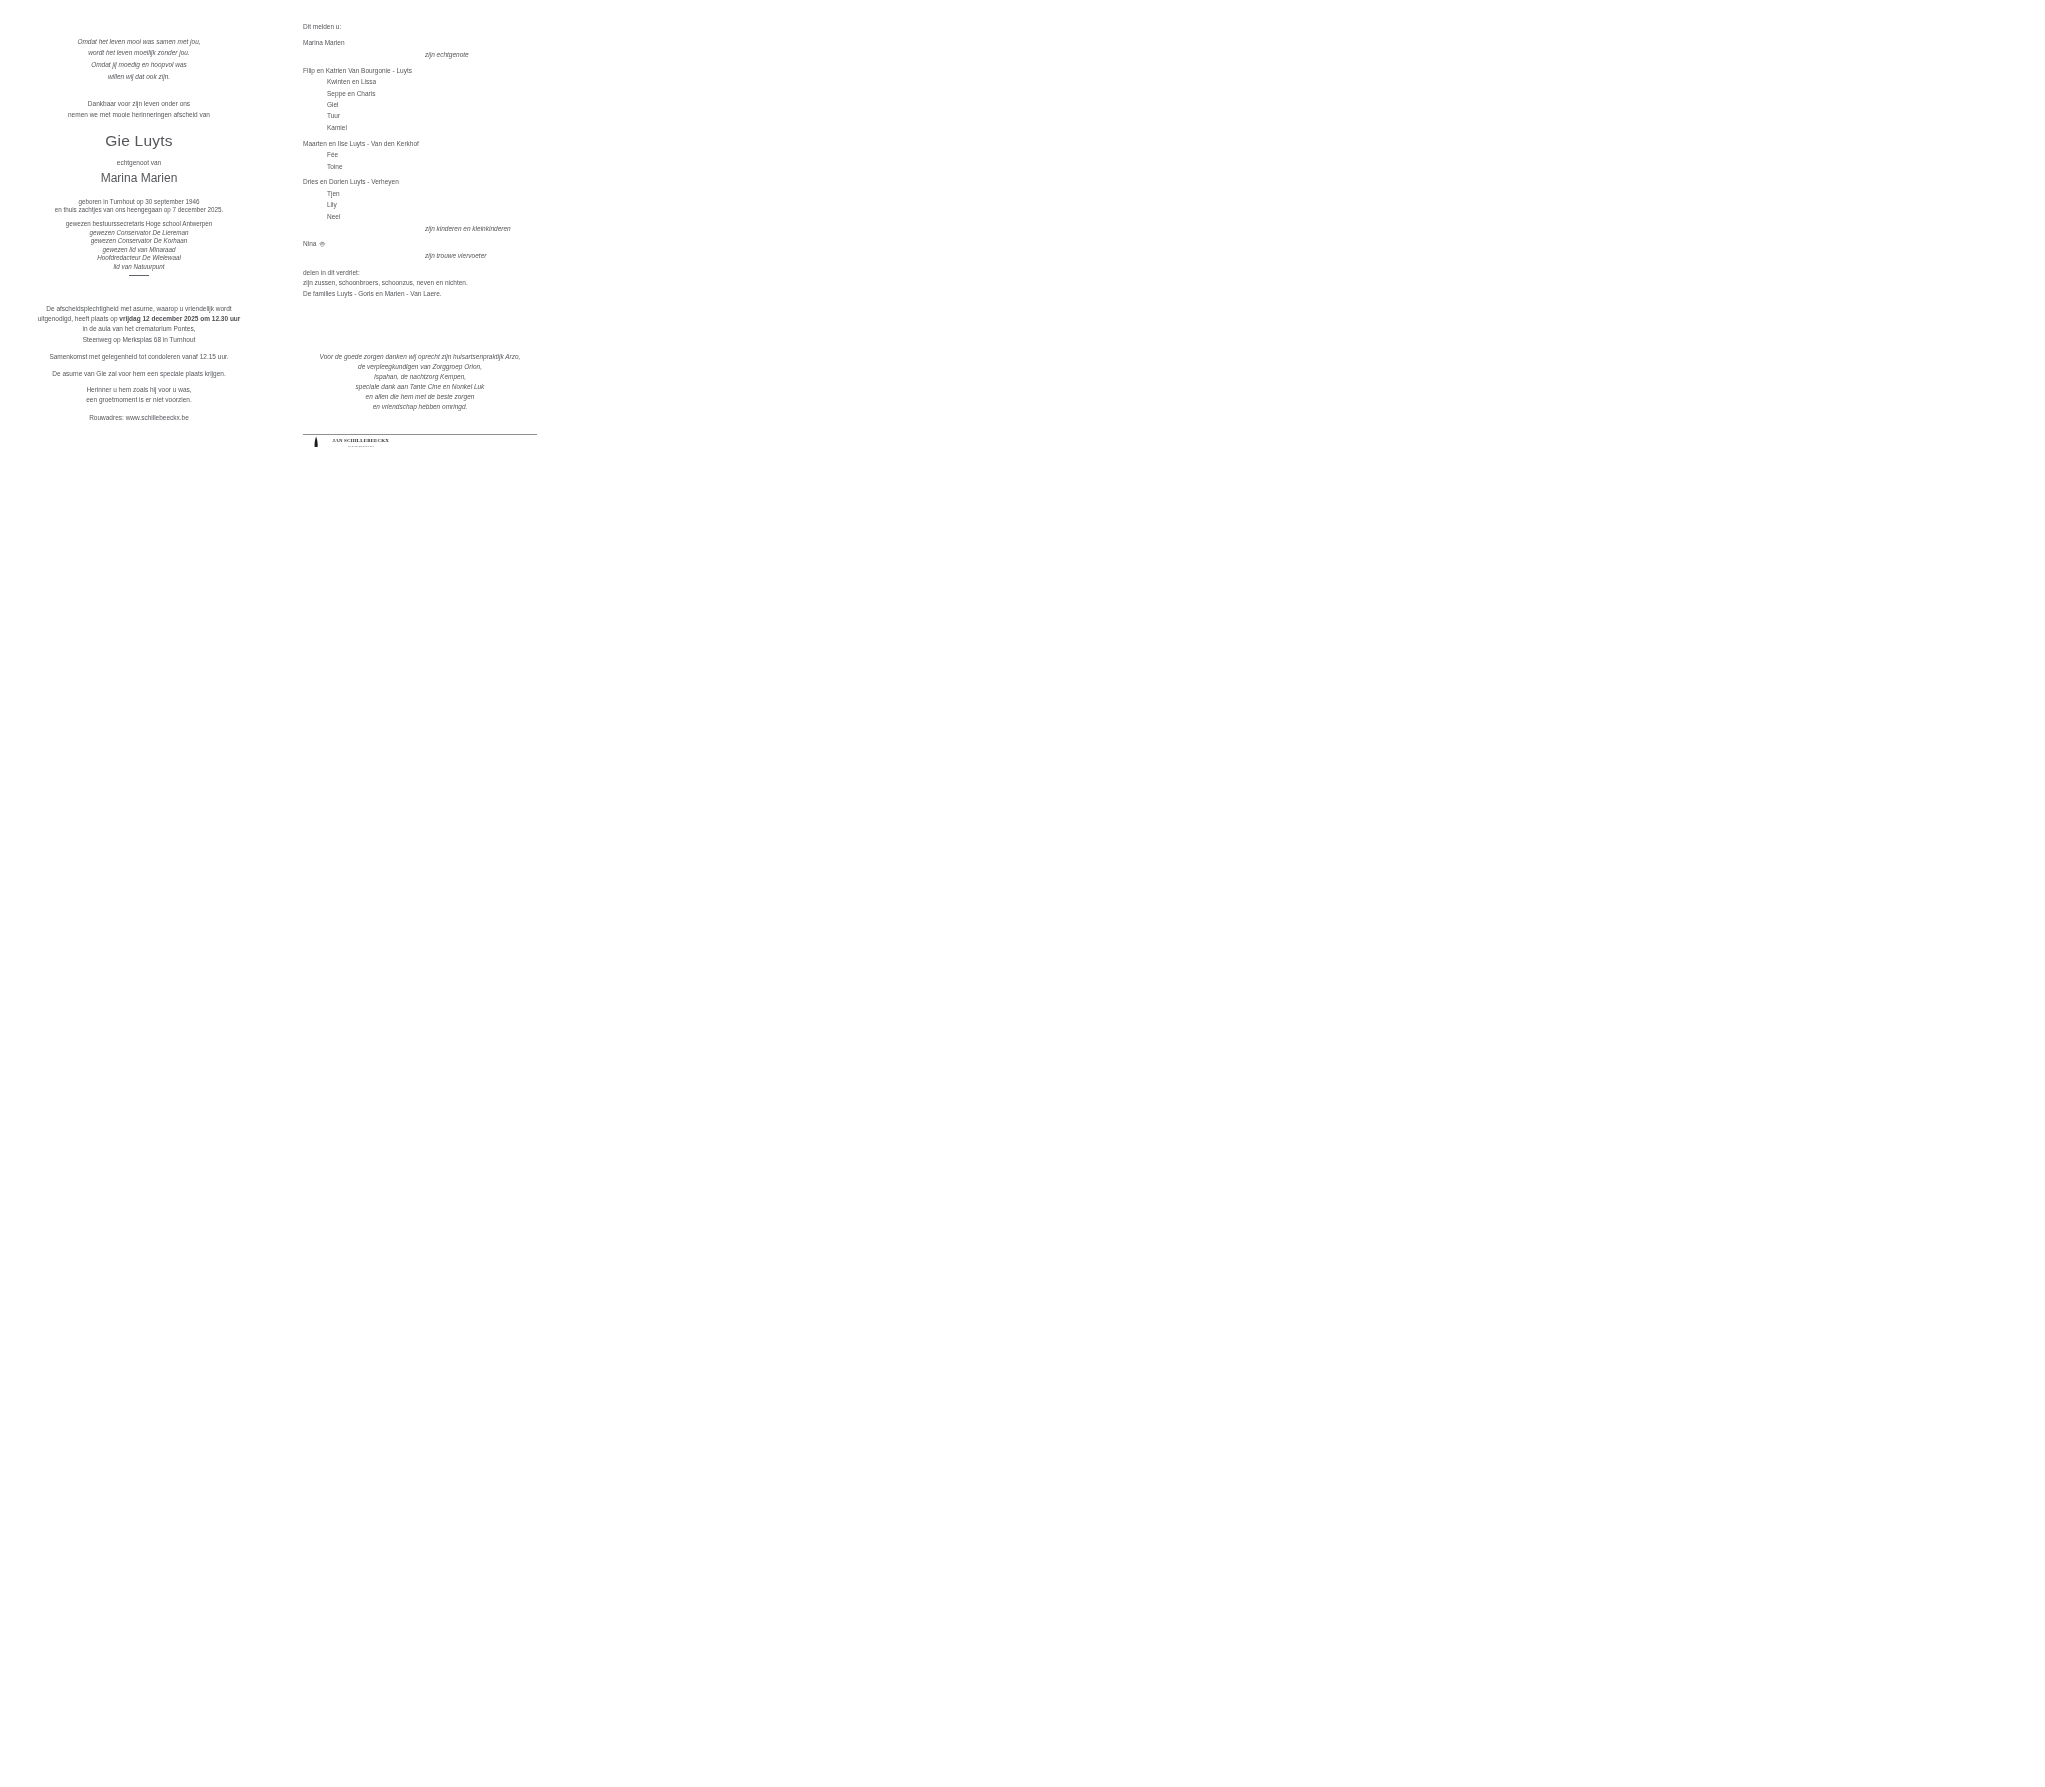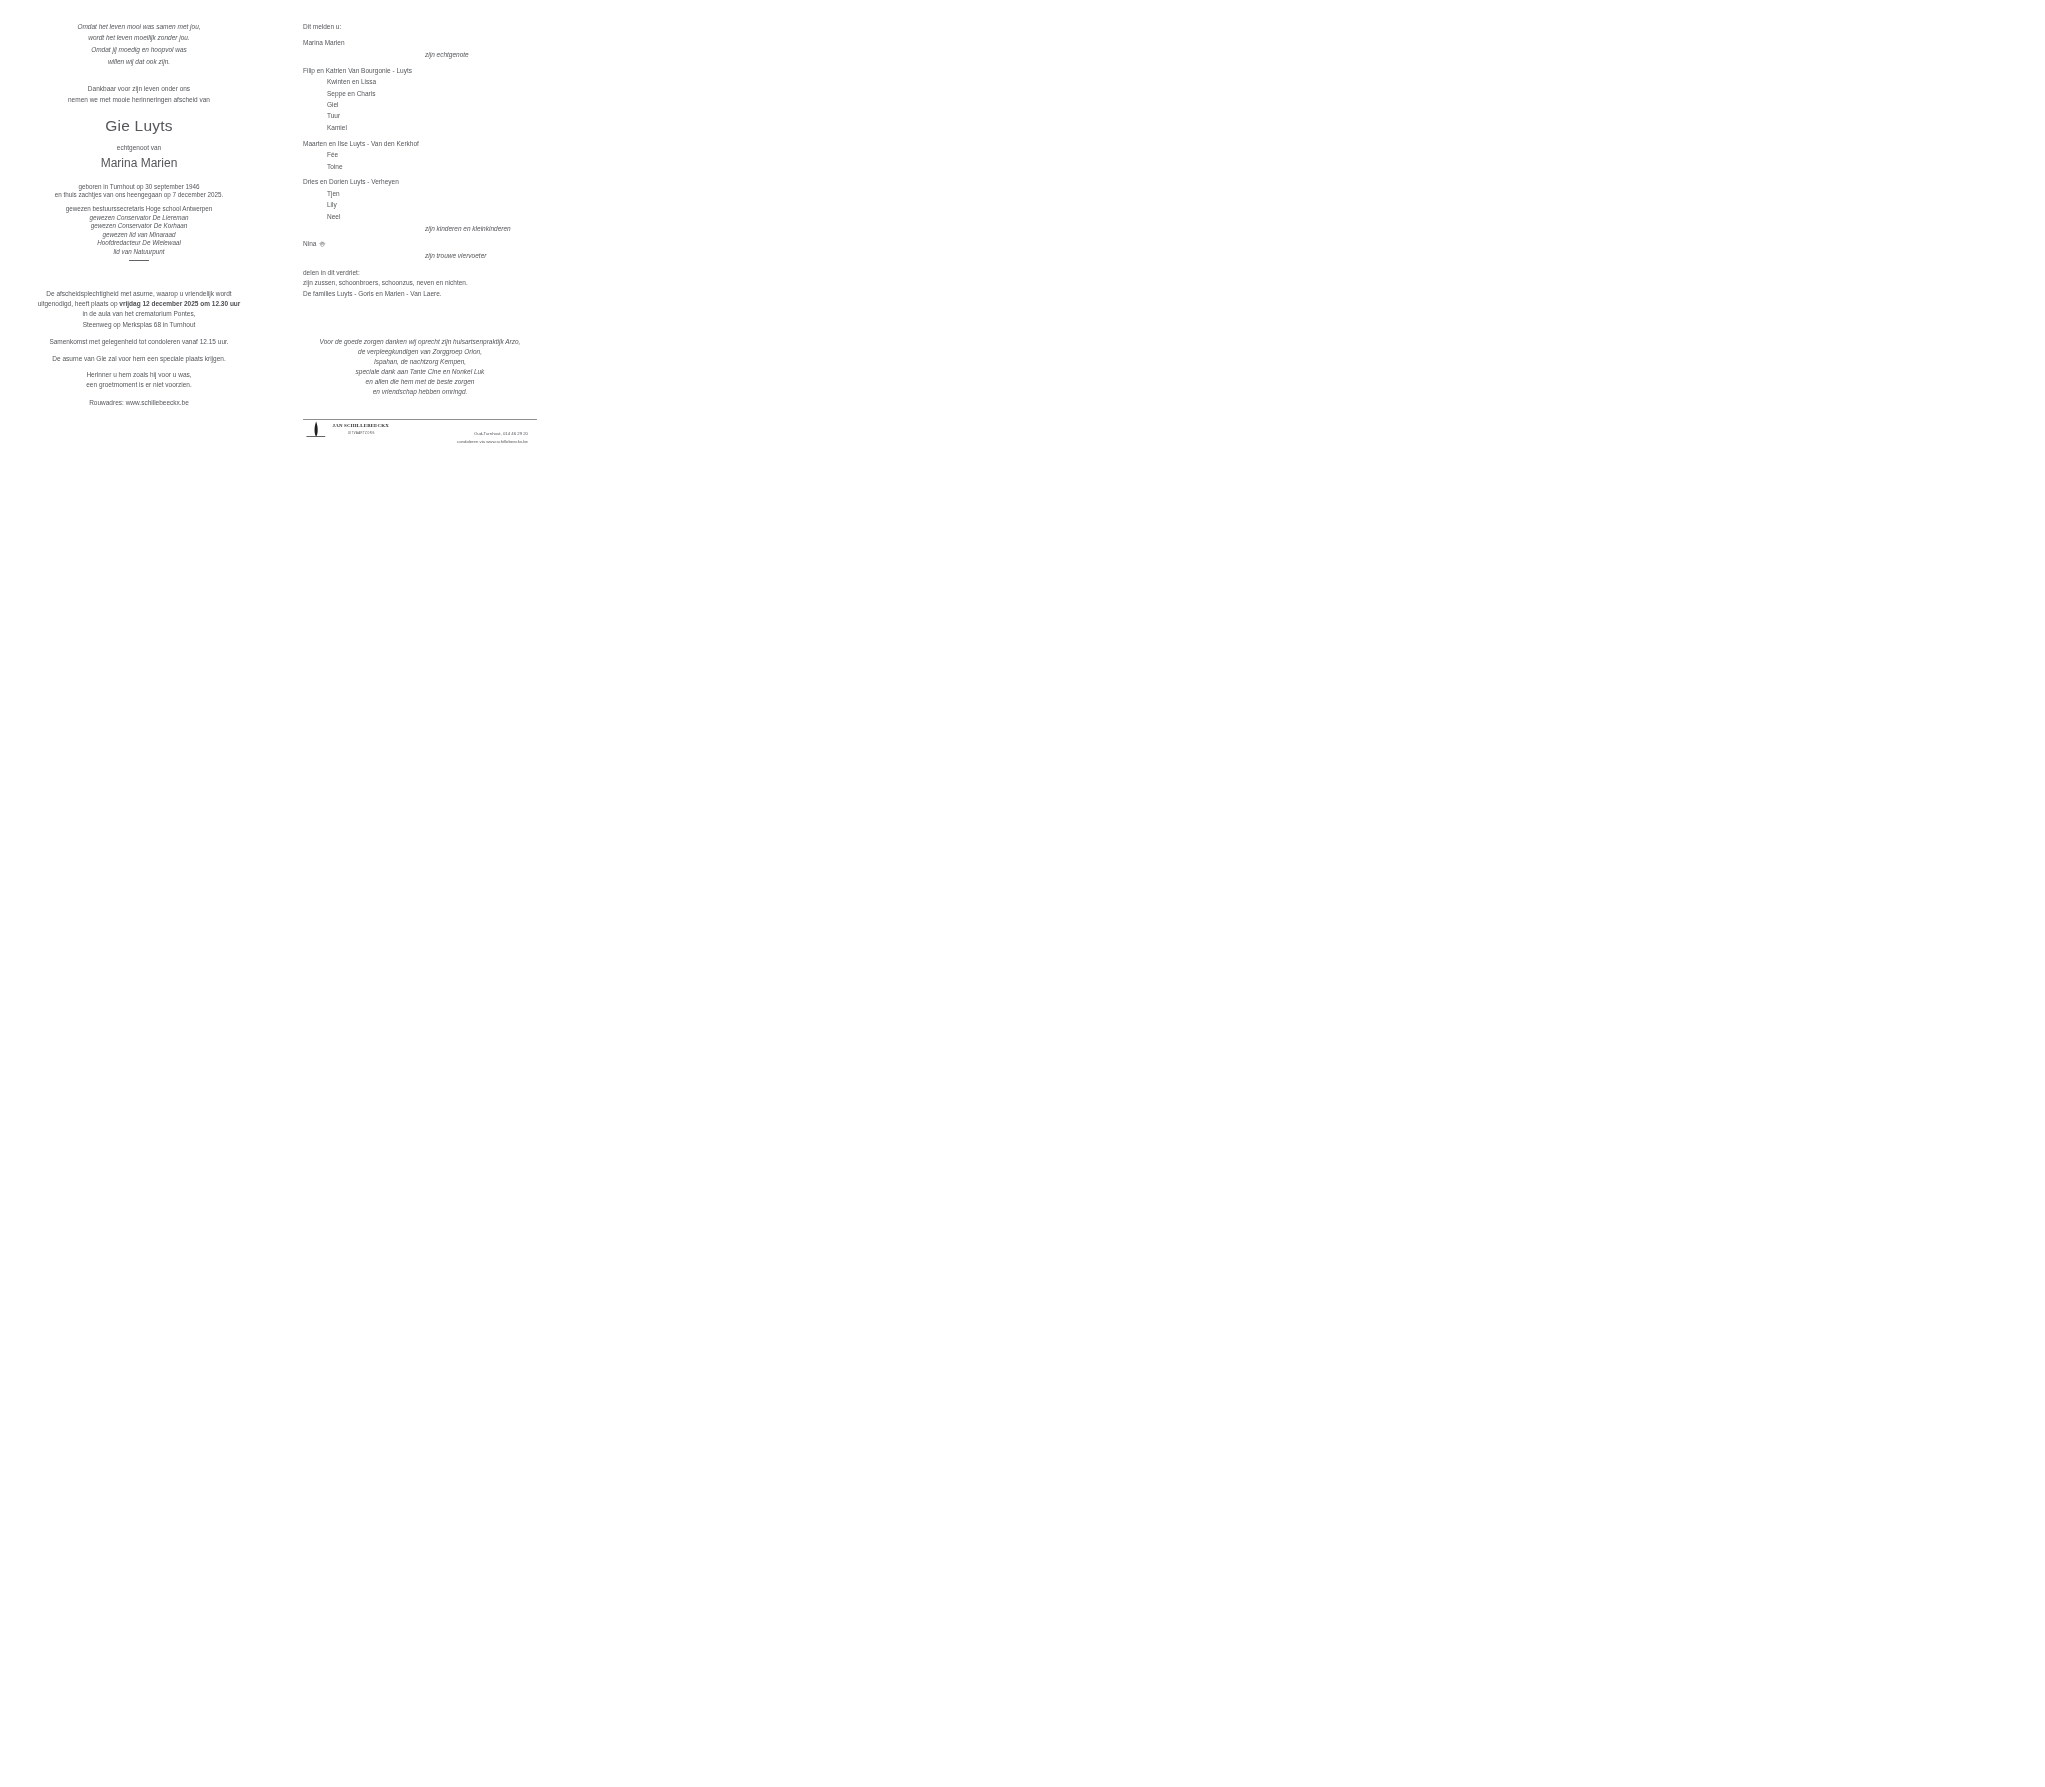--- a/index.html
+++ b/index.html
@@ -5,21 +5,21 @@
   html,body{margin:0;padding:0;background:#ffffff;}
   .page{
     position:relative;
     width:556px;
     height:447px;
     background:#ffffff;
     overflow:hidden;
     font-family:"Liberation Sans","DejaVu Sans",sans-serif;
     color:#54565a;
   }
-  .abs{position:absolute;}
+  .abs{position:absolute;margin-top:15px;}
   
   .col-left{position:absolute;left:11.5px;top:0;width:255px;text-align:center;}
   .poem{top:20.5px;left:0;width:100%;font-style:italic;font-size:6.5px;line-height:11.7px;}
   .intro{top:83px;left:0;width:100%;font-size:6.5px;line-height:11px;}
   .deceased{top:115px;left:0;width:100%;font-size:15.5px;line-height:22px;font-weight:300;letter-spacing:0.2px;}
   .rel-label{top:143px;left:0;width:100%;font-size:6.5px;line-height:10.6px;}
   .spouse-big{top:156px;left:0;width:100%;font-size:12px;line-height:15.5px;font-weight:300;}
   .life{top:183px;left:0;width:100%;font-size:6.3px;line-height:8.2px;}
   .roles{top:205px;left:0;width:100%;font-size:6.3px;line-height:8.6px;}
   .roles .it{font-style:italic;}

